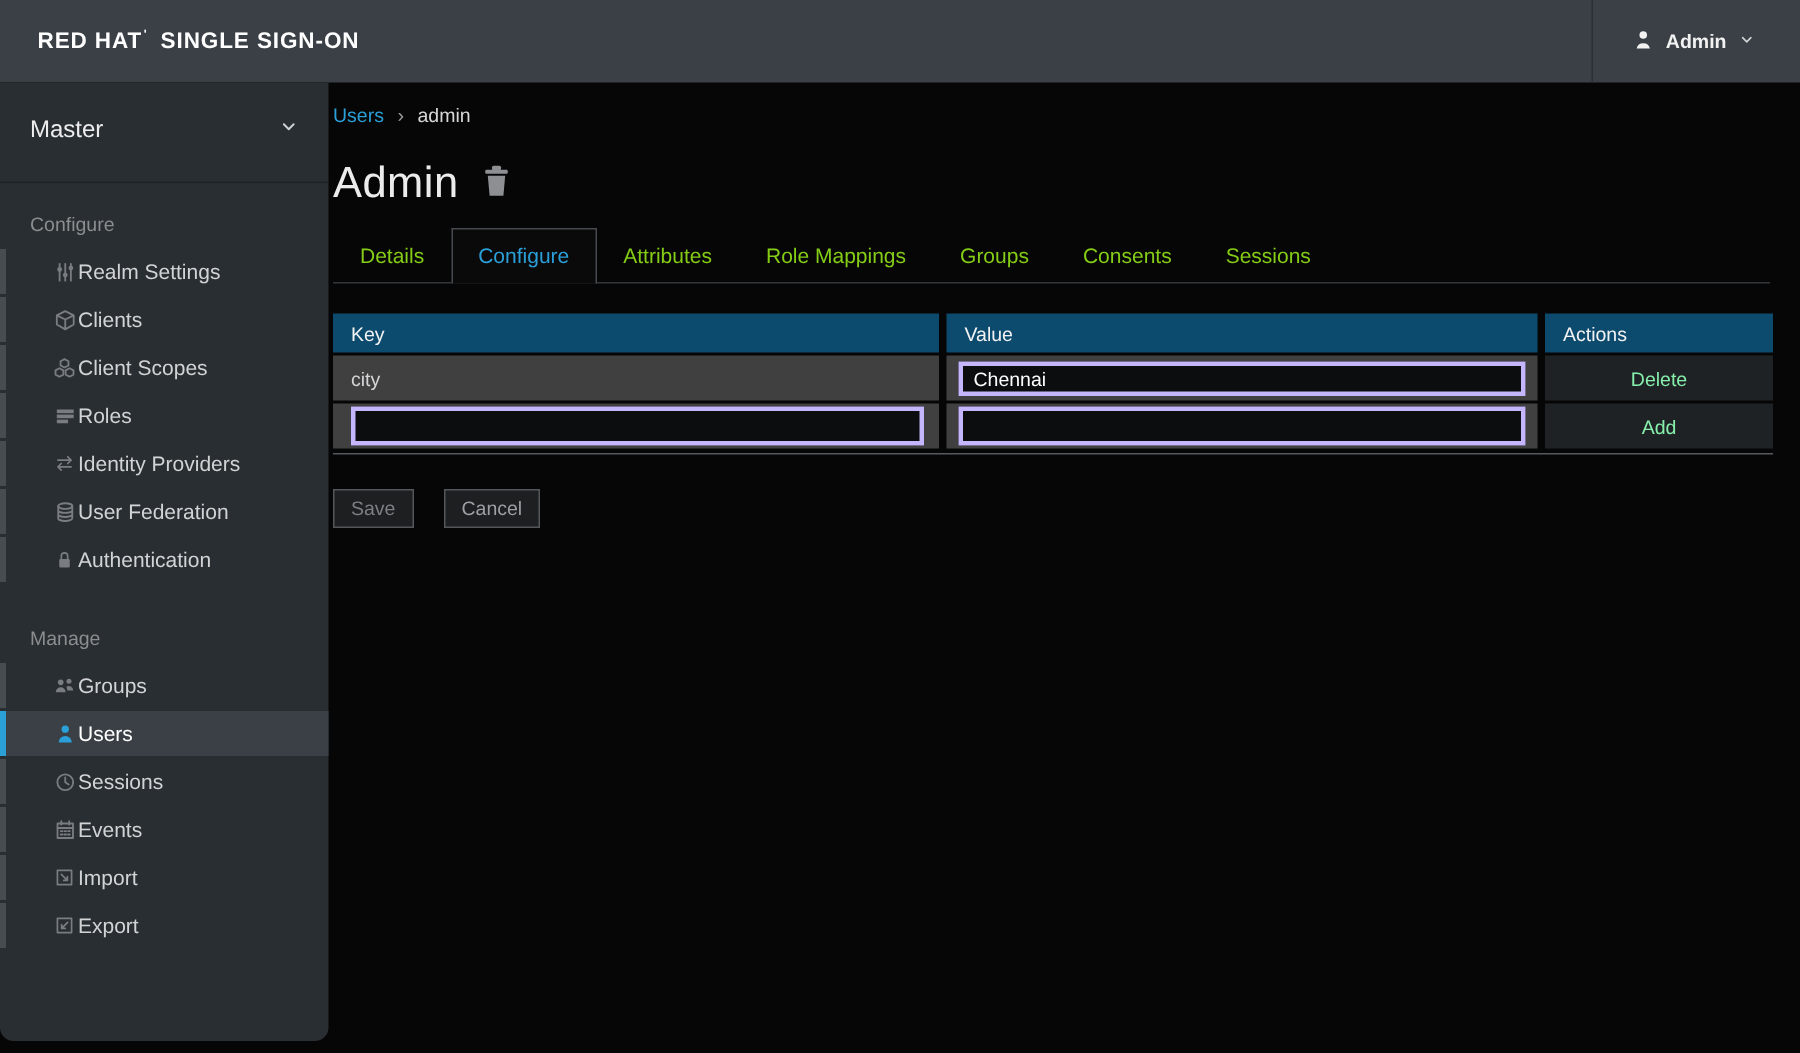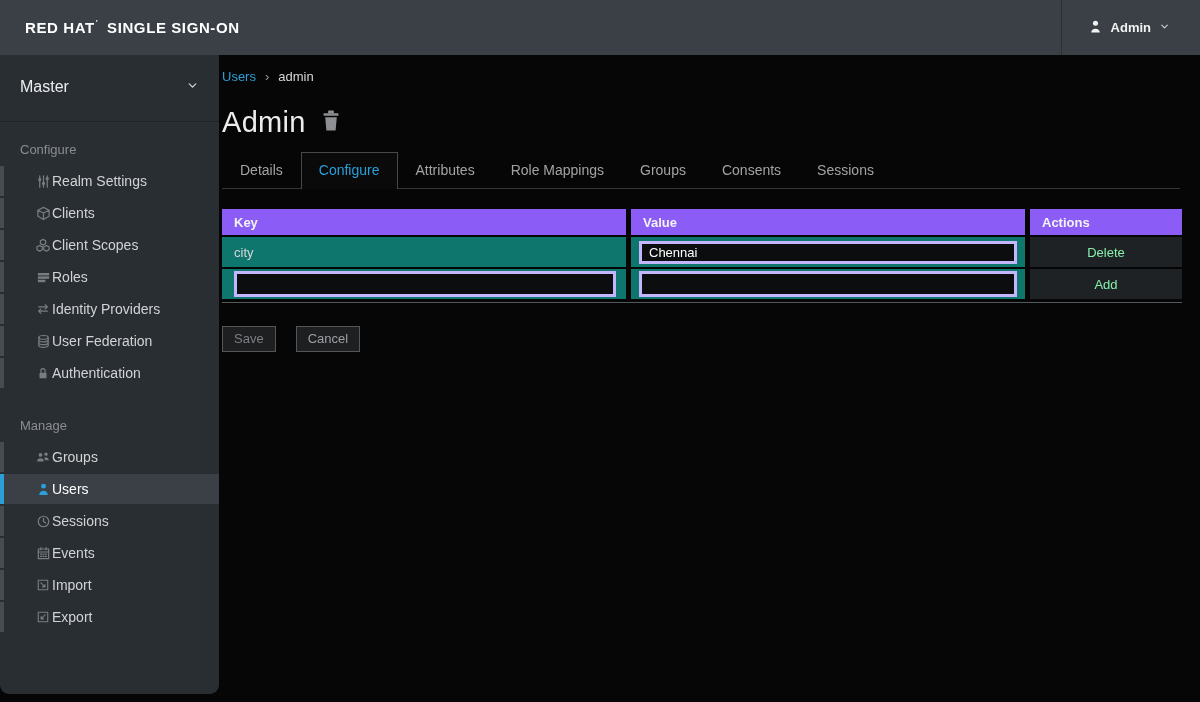--- a/index.html
+++ b/index.html
@@ -53,33 +53,33 @@
   .breadcrumb { display:flex; align-items:center; gap:9px; font-size:13px; height:18px; }
   .breadcrumb a { color:#2b9fd8; text-decoration:none; cursor:pointer; }
   .crumb-sep { color:#9a9da0; font-size:13px; }
   .crumb-current { color:#d7d7d9; }
   .title-row { margin-top:20px; display:flex; align-items:center; gap:15px; height:34px; }
   .page-title { font-size:29px; font-weight:400; color:#ececec; letter-spacing:.3px; }
   .trash-btn { background:none; border:none; cursor:pointer; padding:0; display:flex; align-items:flex-end; }
   
   .tabs { margin-top:13px; display:flex; border-bottom:1px solid #33373b; align-items:flex-end; }
   .tab {
-    padding:9px 17px 10px; font-size:14px; color:#a3a3a3; cursor:pointer;
+    padding:9px 17px 10px; font-size:14px; color:#84cc16; cursor:pointer;
     border:1px solid transparent; border-bottom:none; margin-bottom:0;
   }
   .tab.active {
     color:#2b9fd8; border-color:#45494d; background:#0a0a0b;
     margin-bottom:-1px; padding-bottom:11px;
   }
   
   .attr-table { margin-top:20px; width:960px; border-bottom:1px solid #55585c; }
   .t-row { display:grid; grid-template-columns:404px 394px 1fr; column-gap:5px; margin-bottom:2px; }
   .t-row:last-child { margin-bottom:3px; }
-  .cell { background:#0f766e; min-height:30px; display:flex; align-items:center; font-size:13px; color:#d6d6d8; padding:0 12px; }
-  .t-head .cell { background:#8b5cf6; min-height:26px; color:#f3f3f3; font-weight:bold; }
+  .cell { background:#404040; min-height:30px; display:flex; align-items:center; font-size:13px; color:#d6d6d8; padding:0 12px; }
+  .t-head .cell { background:#0c4a6e; min-height:26px; color:#f3f3f3; font-weight:normal; }
   .value-cell { padding:0 8px; }
   .key-input-cell { padding:0 0 0 12px; }
   .action-cell { background:#1f2224; justify-content:center; padding:0; }
   .action-link { color:#86efac; text-decoration:none; font-size:13px; cursor:pointer; }
   .txt-input {
     width:100%; height:23px; background:#0c0d0e; border:3px solid #c4b5fd;
     color:#ffffff; font-size:13px; padding:0 7px; font-family:"Liberation Sans", sans-serif;
     outline:none;
   }
   .txt-input.tall { height:26px; }

